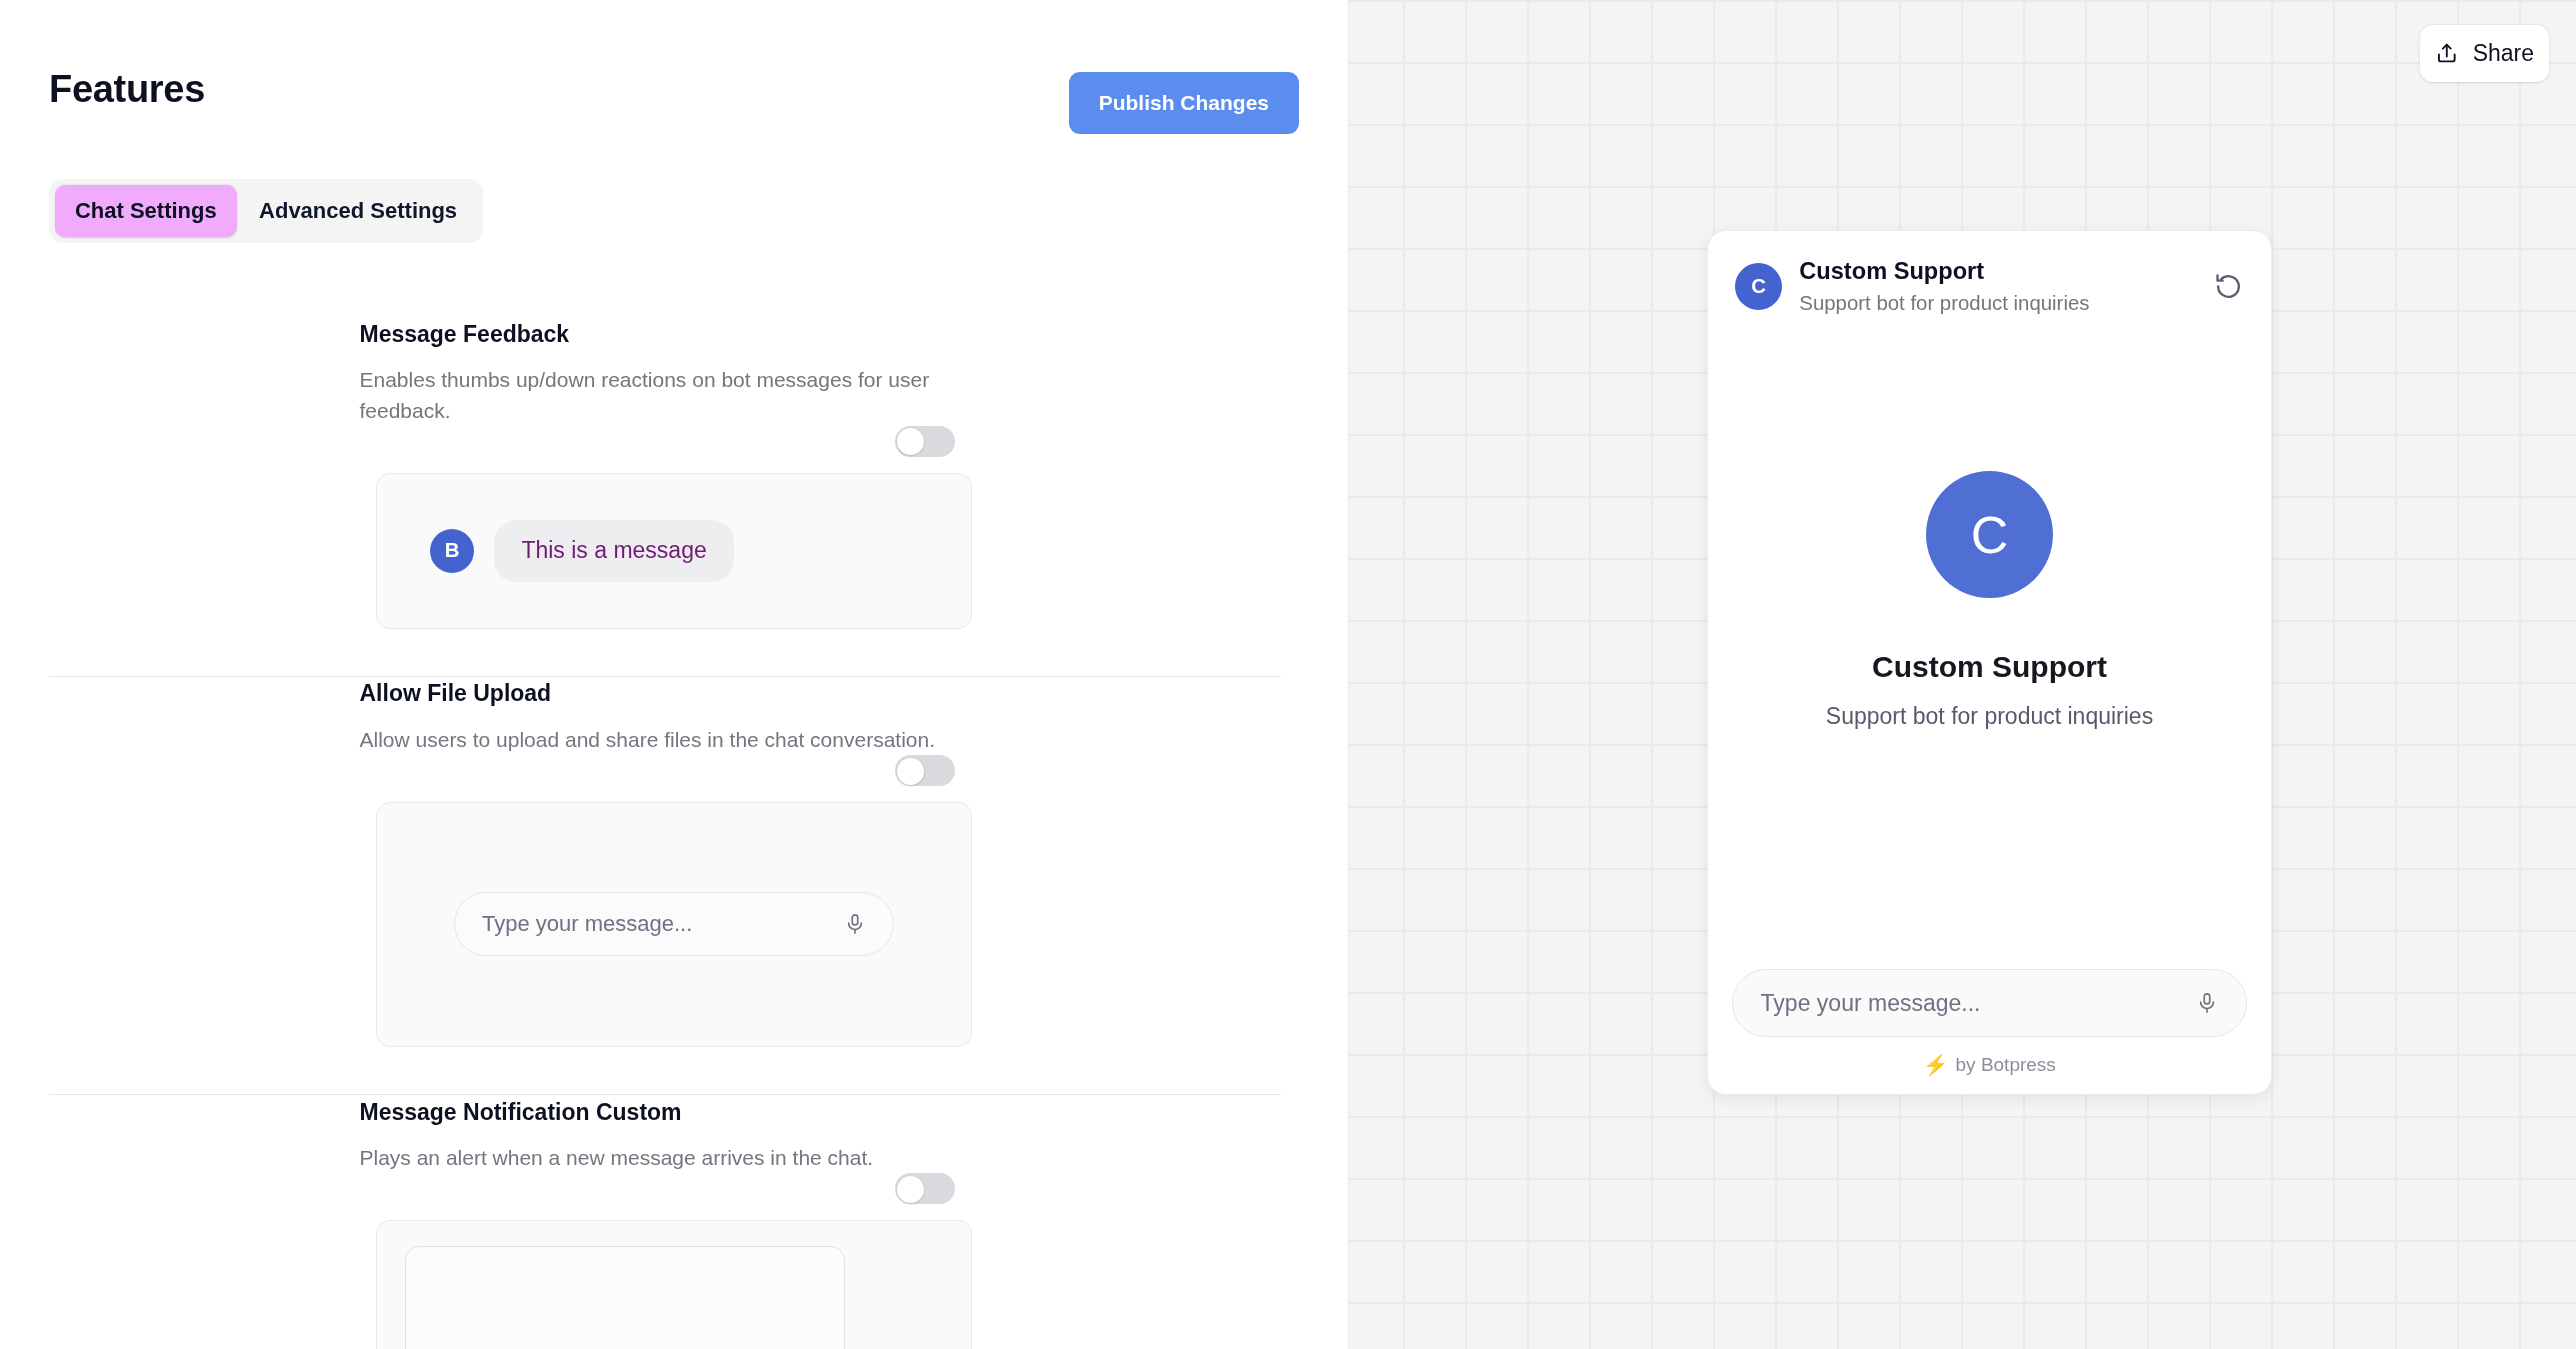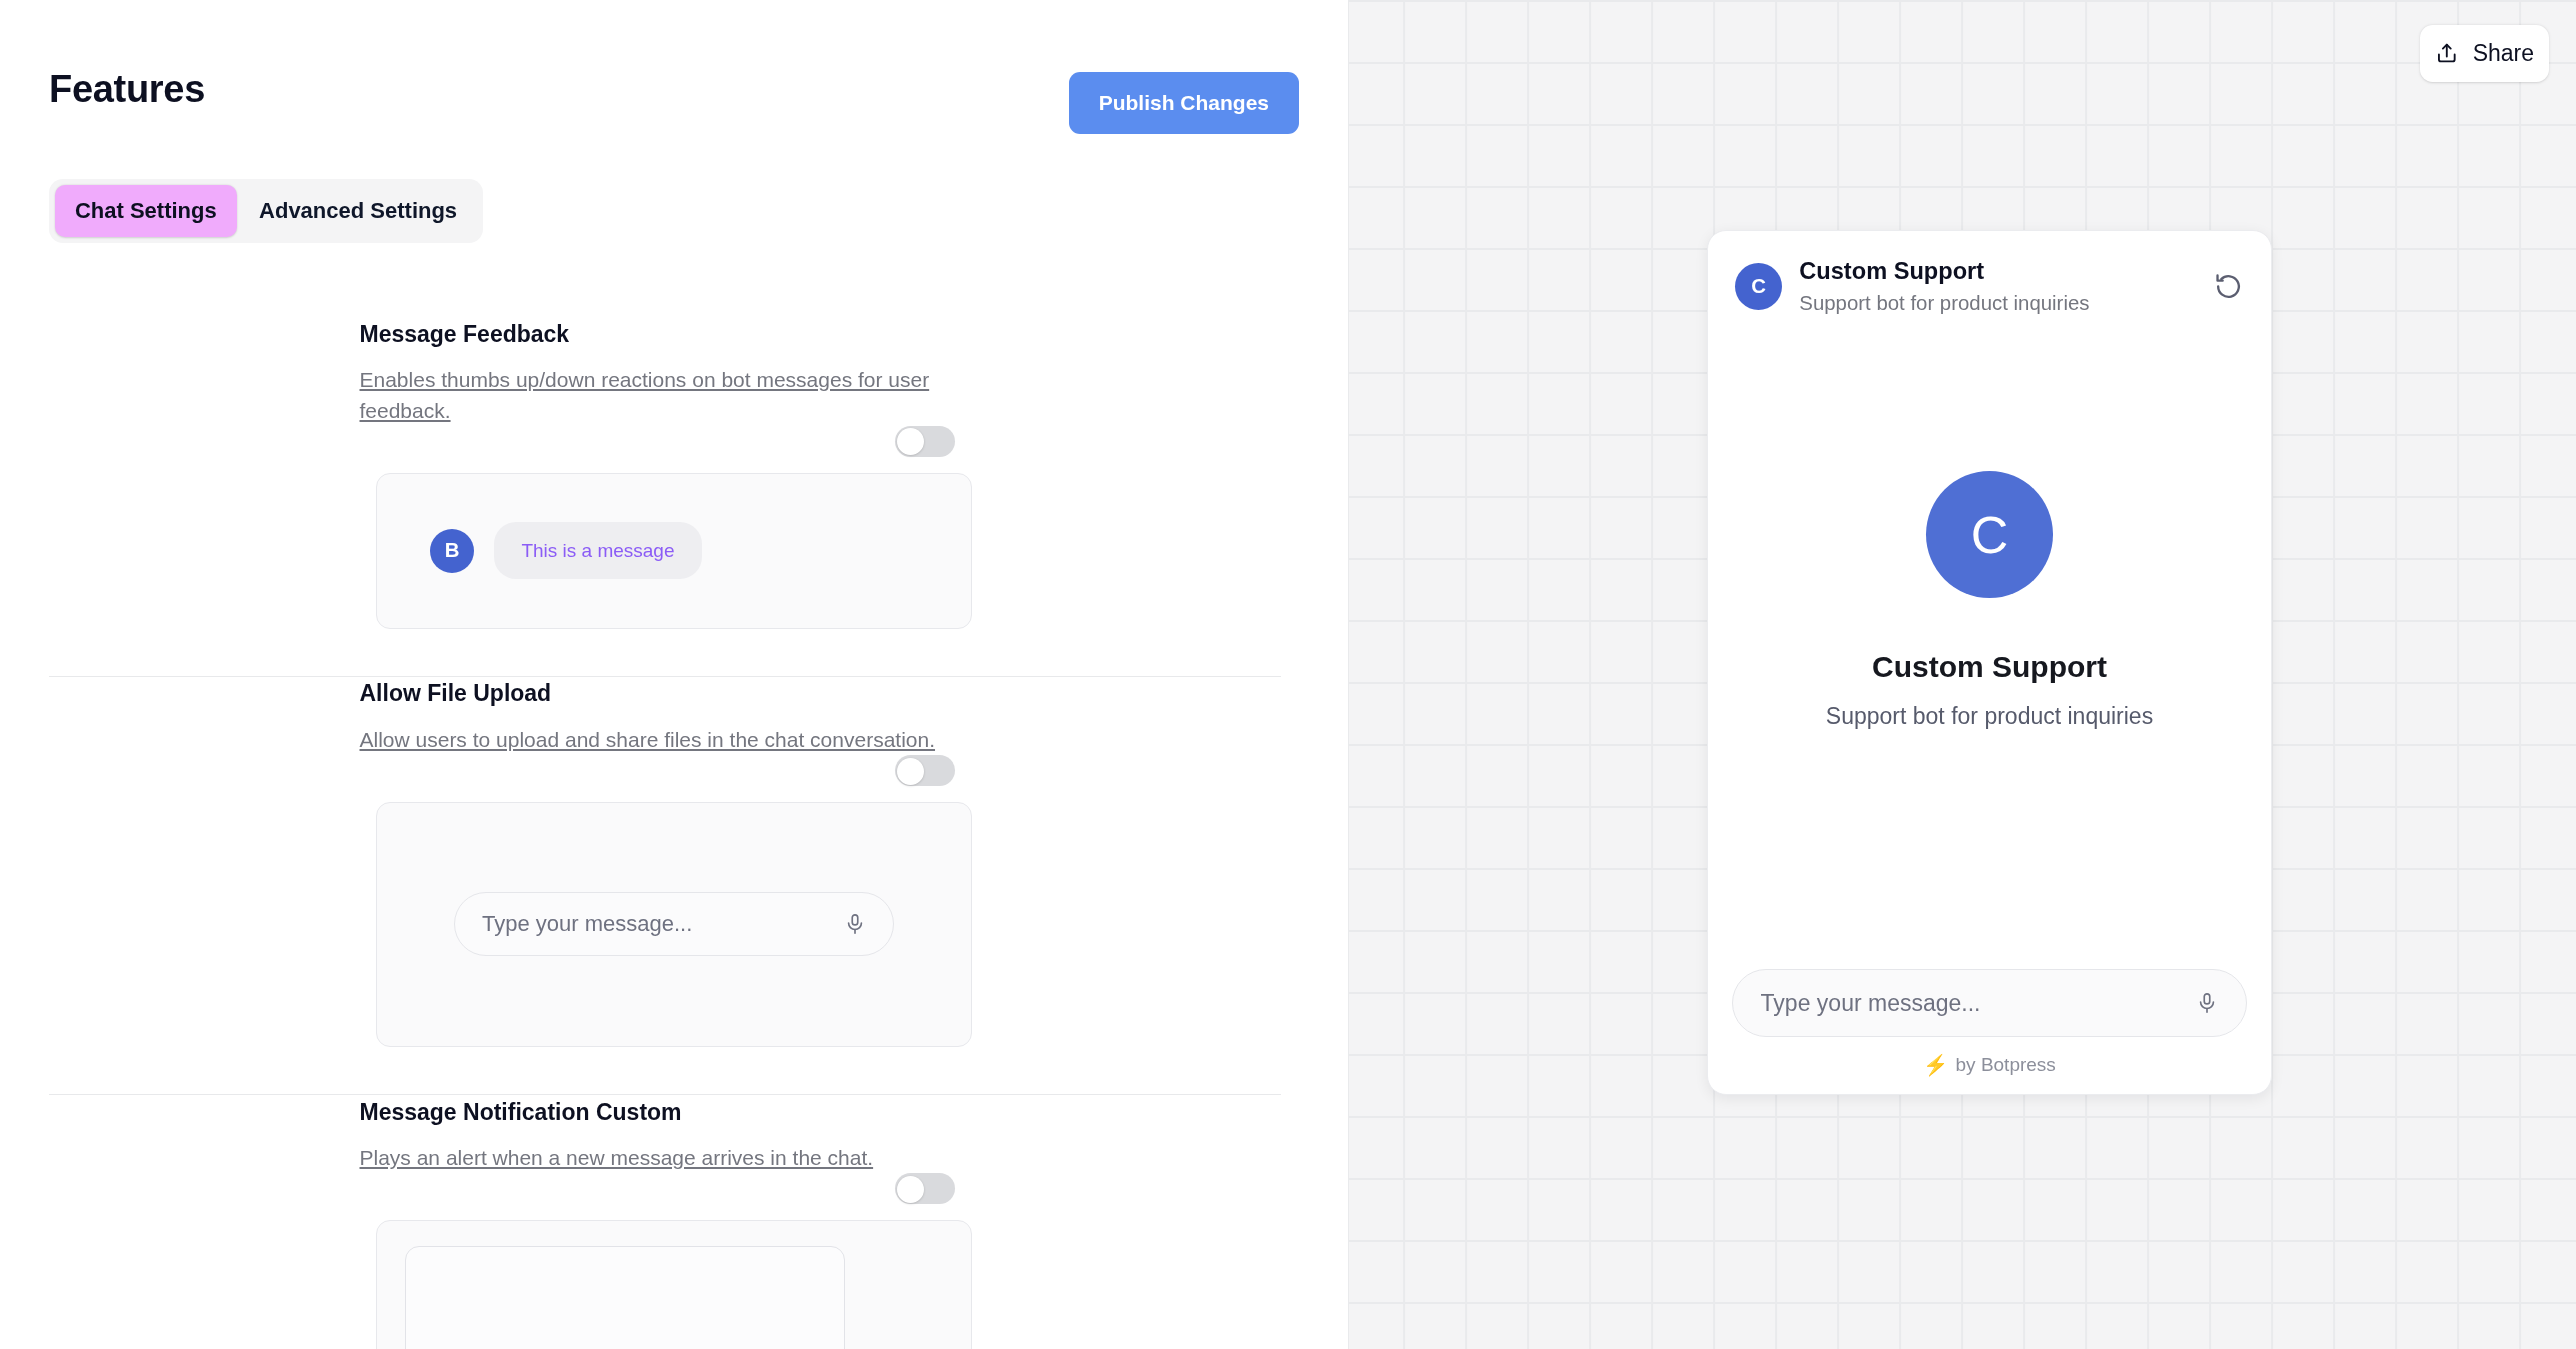--- a/index.html
+++ b/index.html
@@ -66,21 +66,20 @@
   .divider { height: 1.6px; background: #e8e9eb; width: 1232px; }
 
   .setting-text { width: 629px; flex: none; padding-top: 3.1px; }
   .setting-title {
     font-size: 23px; font-weight: bold; color: #0d1021;
     margin-bottom: 17.3px;
   }
   .setting-desc {
     font-size: 21px; color: #74767f; line-height: 1.45;
     max-width: 598px;
-    text-decoration: underline;
   }
 
   .setting-right {
     flex: 1; display: flex; flex-direction: column; align-items: flex-end;
   }
   .toggle {
     width: 60px; height: 31px; border-radius: 17.3px;
     background: #d9dadd; position: relative; cursor: pointer;
     margin-bottom: 15.7px; flex: none;
     margin-right: 17.3px;
@@ -104,22 +103,22 @@
   .preview-card.sound-card { height: 149px; padding: 25px 0 0 28px; align-items: flex-start; }
 
   .avatar-sm {
     width: 44px; height: 44px; border-radius: 50%;
     background: #4463cf; color: #ffffff;
     display: flex; align-items: center; justify-content: center;
     font-size: 20.4px; font-weight: bold; flex: none;
   }
   .msg-bubble {
     margin-left: 20.4px;
-    background: #eeeef1; color: #8b5cf6;
-    font-size: 19px; border-radius: 22px;
+    background: #eeeef1; color: #701a75;
+    font-size: 23px; border-radius: 22px;
     padding: 17.3px 27px;
   }
 
   .fake-input {
     width: 440px; height: 64px;
     background: #fbfbfc;
     border: 1.6px solid #e5e6ea;
     border-radius: 33px;
     display: flex; align-items: center;
     padding: 0 27px;

